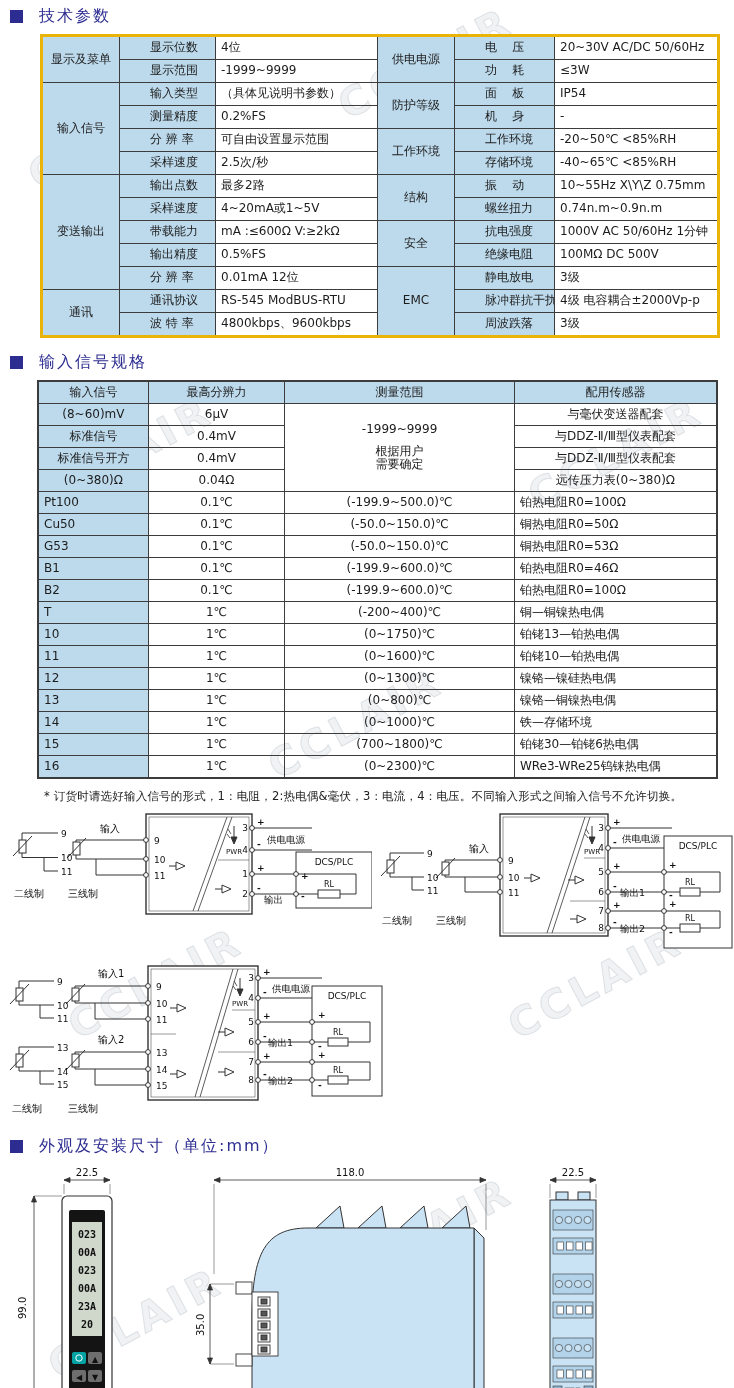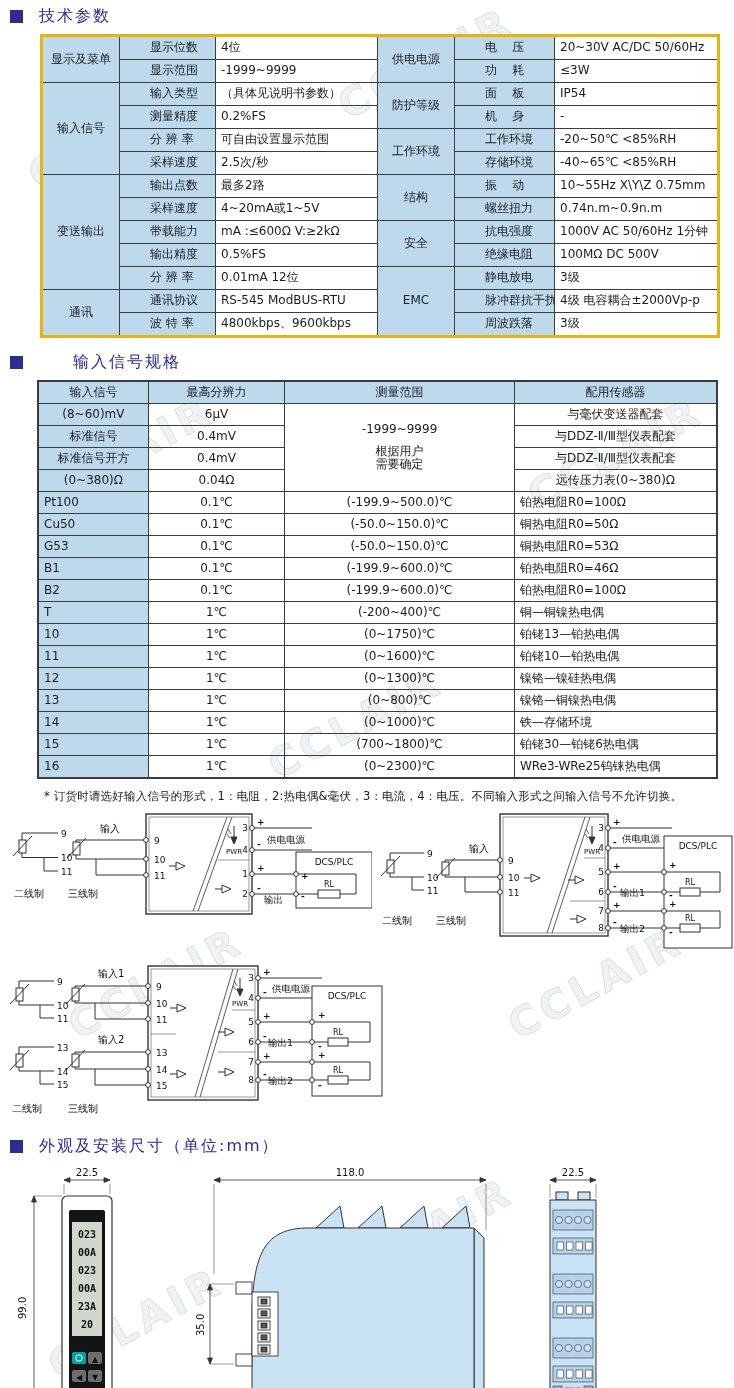--- a/index.html
+++ b/index.html
@@ -18,21 +18,21 @@
   .tech td{height:20px;}
   .spec{width:681px;margin-left:37px;border:2px solid #3c3c3c;margin-top:4px;}
   .spec td,.spec th{height:19px;font-weight:normal;}
   .blue{background:#bddaec;}
   .c{text-align:center;}
   .pn{white-space:pre;padding-left:30px;}
   .note{font-size:11.5px;margin:10px 0 0 44px;letter-spacing:0.2px;}
   .wrow{display:flex;align-items:flex-start;}
   svg text{fill:#111;}
   .dimrow{display:flex;align-items:flex-start;margin-left:6px;}
-  .mt14{margin-top:14px;gap:34px;} .mt4{margin-top:16px;}
+  .mt14{margin-top:14px;} .mt4{margin-top:16px;}
 </style>
 </head>
 <body>
 
 <div class="wm" style="top:110px;left:20px">CCLAIR</div>
 <div class="wm" style="top:40px;left:330px">CCLAIR</div>
 <div class="wm" style="top:430px;left:30px">CCLAIR</div>
 <div class="wm" style="top:430px;left:520px">CCLAIR</div>
 <div class="wm" style="top:700px;left:260px">CCLAIR</div>
 <div class="wm" style="top:960px;left:60px">CCLAIR</div>

